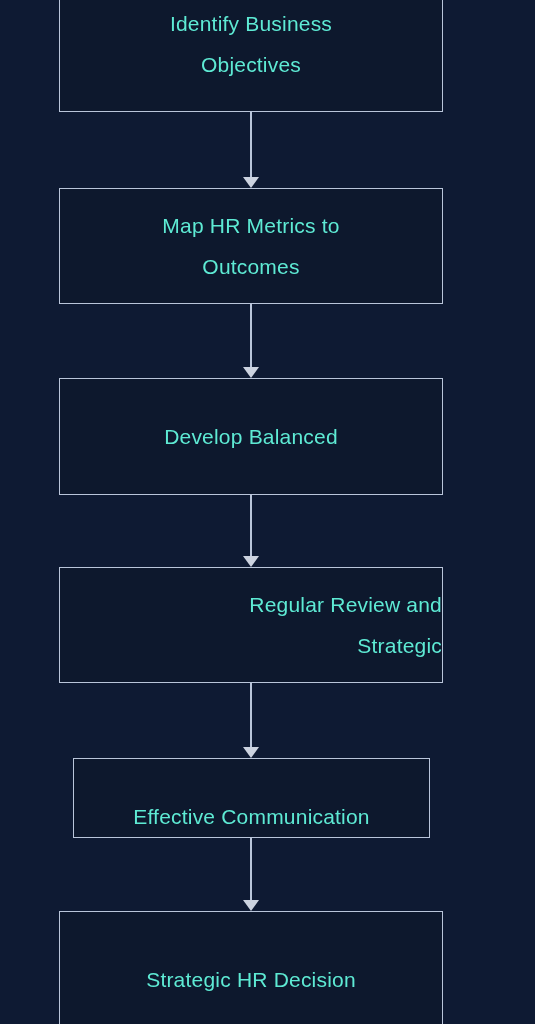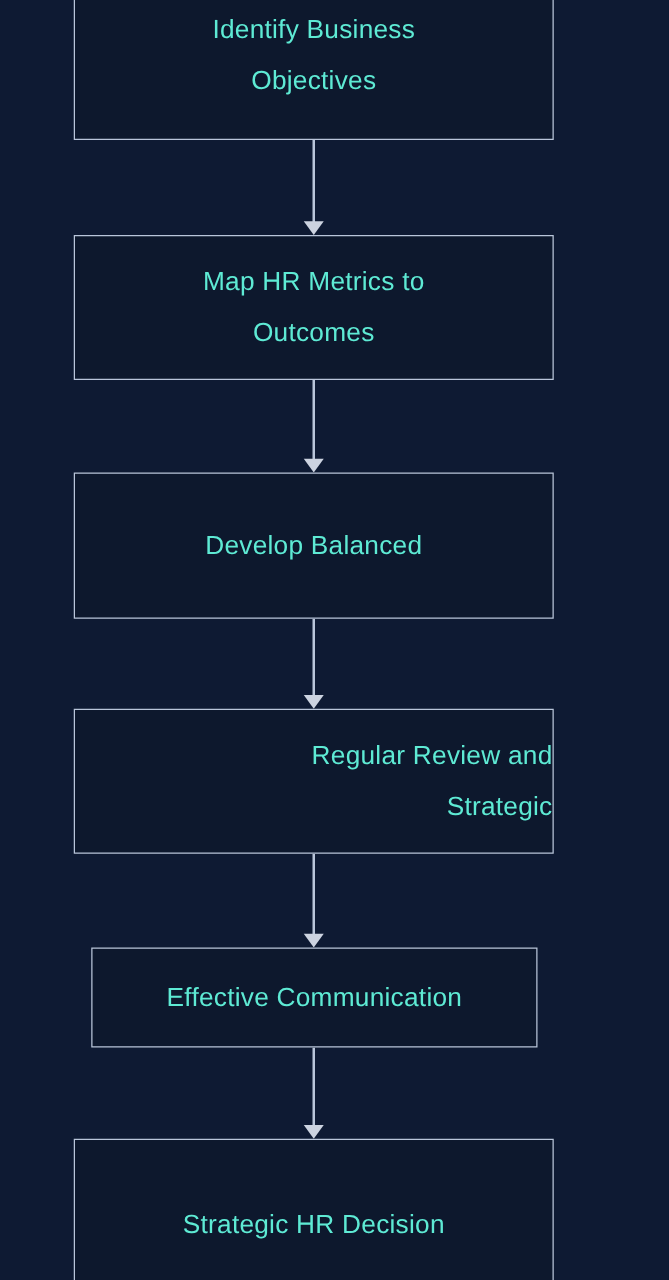--- a/index.html
+++ b/index.html
@@ -101,19 +101,19 @@
       <div class="node-label">Map HR Metrics to</div>
       <div class="node-label">Outcomes</div>
     </div>
     <div class="node" style="left: 59px; top: 378px; width: 384px; height: 117px;">
       <div class="node-label">Develop Balanced</div>
     </div>
     <div class="node" style="left: 59px; top: 567px; width: 384px; height: 116px; align-items: flex-end;">
       <div class="node-label">Regular Review and</div>
       <div class="node-label">Strategic</div>
     </div>
-    <div class="node" style="left: 73px; top: 758px; width: 357px; height: 80px;">
+    <div class="node" style="left: 73px; top: 758px; width: 357px; height: 80px; justify-content: flex-end;">
       <div class="node-label">Effective Communication</div>
     </div>
     <div class="node" style="left: 59px; top: 911px; width: 384px; height: 136px;">
       <div class="node-label">Strategic HR Decision</div>
     </div>
   </div>
 
 </body></html>

